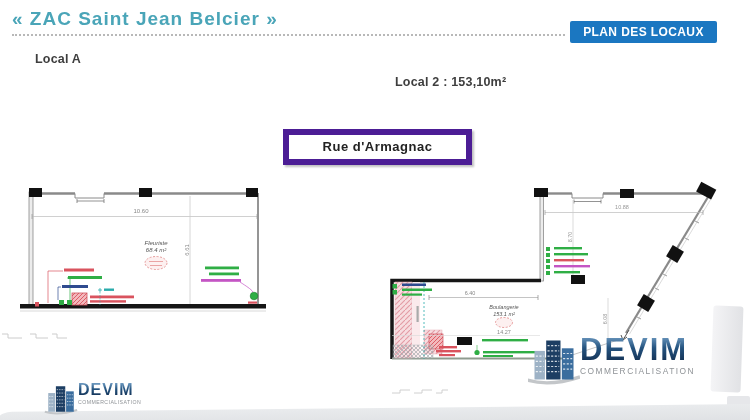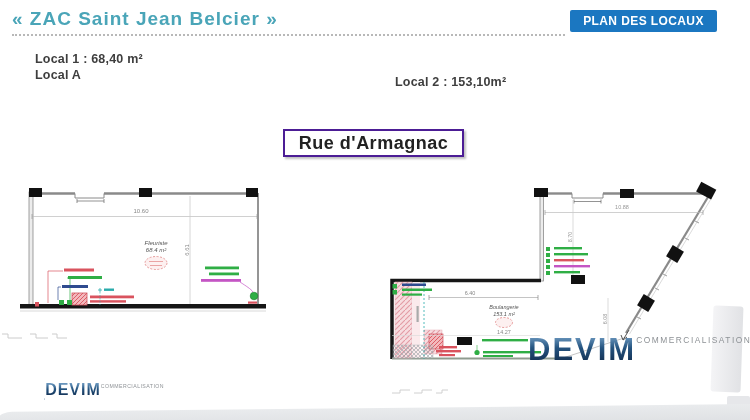--- a/index.html
+++ b/index.html
@@ -3,41 +3,41 @@
 <meta charset="utf-8">
 <style>
   html,body{margin:0;padding:0;background:#ffffff;}
   #canvas{position:relative;width:750px;height:420px;overflow:hidden;background:#ffffff;
           font-family:"Liberation Sans",sans-serif;padding-left:36px;}
   .abs{position:absolute;}
 
   
   .title{left:12px;top:8px;font-size:19px;font-weight:600;letter-spacing:1px;color:#4aa5b8;}
   .title-dots{left:12px;top:22px;width:553px;height:12px;border-bottom:2px dotted #b8b8b8;}
-  .badge{left:570px;top:10px;width:147px;height:22px;background:#1b77c1;color:#ffffff;
+  .badge{left:570px;top:21px;width:147px;height:22px;background:#1b77c1;color:#ffffff;
          font-size:12px;font-weight:bold;letter-spacing:.4px;text-align:center;line-height:22px;
          border-radius:2px;}
 
   
   .local-block{font-size:12.5px;font-weight:600;color:#3e3e3e;line-height:15.5px;letter-spacing:.2px;}
   .local-1{left:35px;top:52px;}
   .local-2{left:395px;top:55px;margin-top:20px;}
 
   
   .street-box{left:283px;top:129px;width:177px;height:24px;background:#ffffff;
-              border:2px solid #4c1d95;box-shadow:2px 2px 2px rgba(0,0,0,0.25);
-              text-align:center;line-height:24px;font-size:18px;font-weight:600;
+              border:6px solid #4c1d95;box-shadow:2px 2px 2px rgba(0,0,0,0.25);
+              text-align:center;line-height:24px;font-size:13px;font-weight:600;
               letter-spacing:.5px;color:#222222;}
 
   
   .plan-svg{left:0;top:0;width:750px;height:420px;}
 
   
   .logo{display:flex;align-items:flex-start;}
-  .logo-text{display:flex;flex-direction:row;}
+  .logo-text{display:flex;flex-direction:column;}
   .devim-word{font-weight:bold;line-height:1;letter-spacing:1px;
               background:linear-gradient(180deg,#7aa6cc 0%,#24537f 45%,#10294a 100%);
               -webkit-background-clip:text;background-clip:text;
               color:#24537f;-webkit-text-fill-color:transparent;}
   .devim-sub{color:#8e9296;line-height:1;}
   .logo-small{left:44px;top:382px;width:120px;height:36px;}
   .logo-small .devim-word{font-size:16px;}
   .logo-small .devim-sub{font-size:5.2px;letter-spacing:.45px;margin-top:1.5px;}
   .logo-large{left:528px;top:334px;width:210px;height:58px;}
   .logo-large .devim-word{font-size:31px;letter-spacing:2px;}
@@ -276,21 +276,20 @@
         <path d="M414,393 h8 v-3 h10"></path>
         <path d="M436,393 h6 v-3 h6"></path>
     </g>
   </svg>
 
   <div class="abs title">« ZAC Saint Jean Belcier »</div>
   <div class="abs title-dots"></div>
   <div class="abs badge">PLAN DES LOCAUX</div>
 
   <div class="abs local-block local-1">
-    <div>Local 1 : 68,40 m²</div>
     <div>Local A</div>
   </div>
   <div class="abs local-block local-2">
     <div>Local 2 : 153,10m²</div>
   </div>
 
   <div class="abs street-box">Rue d'Armagnac</div>
 
   <div class="abs curl-right"></div>
   <div class="abs curl-right-low"></div>

